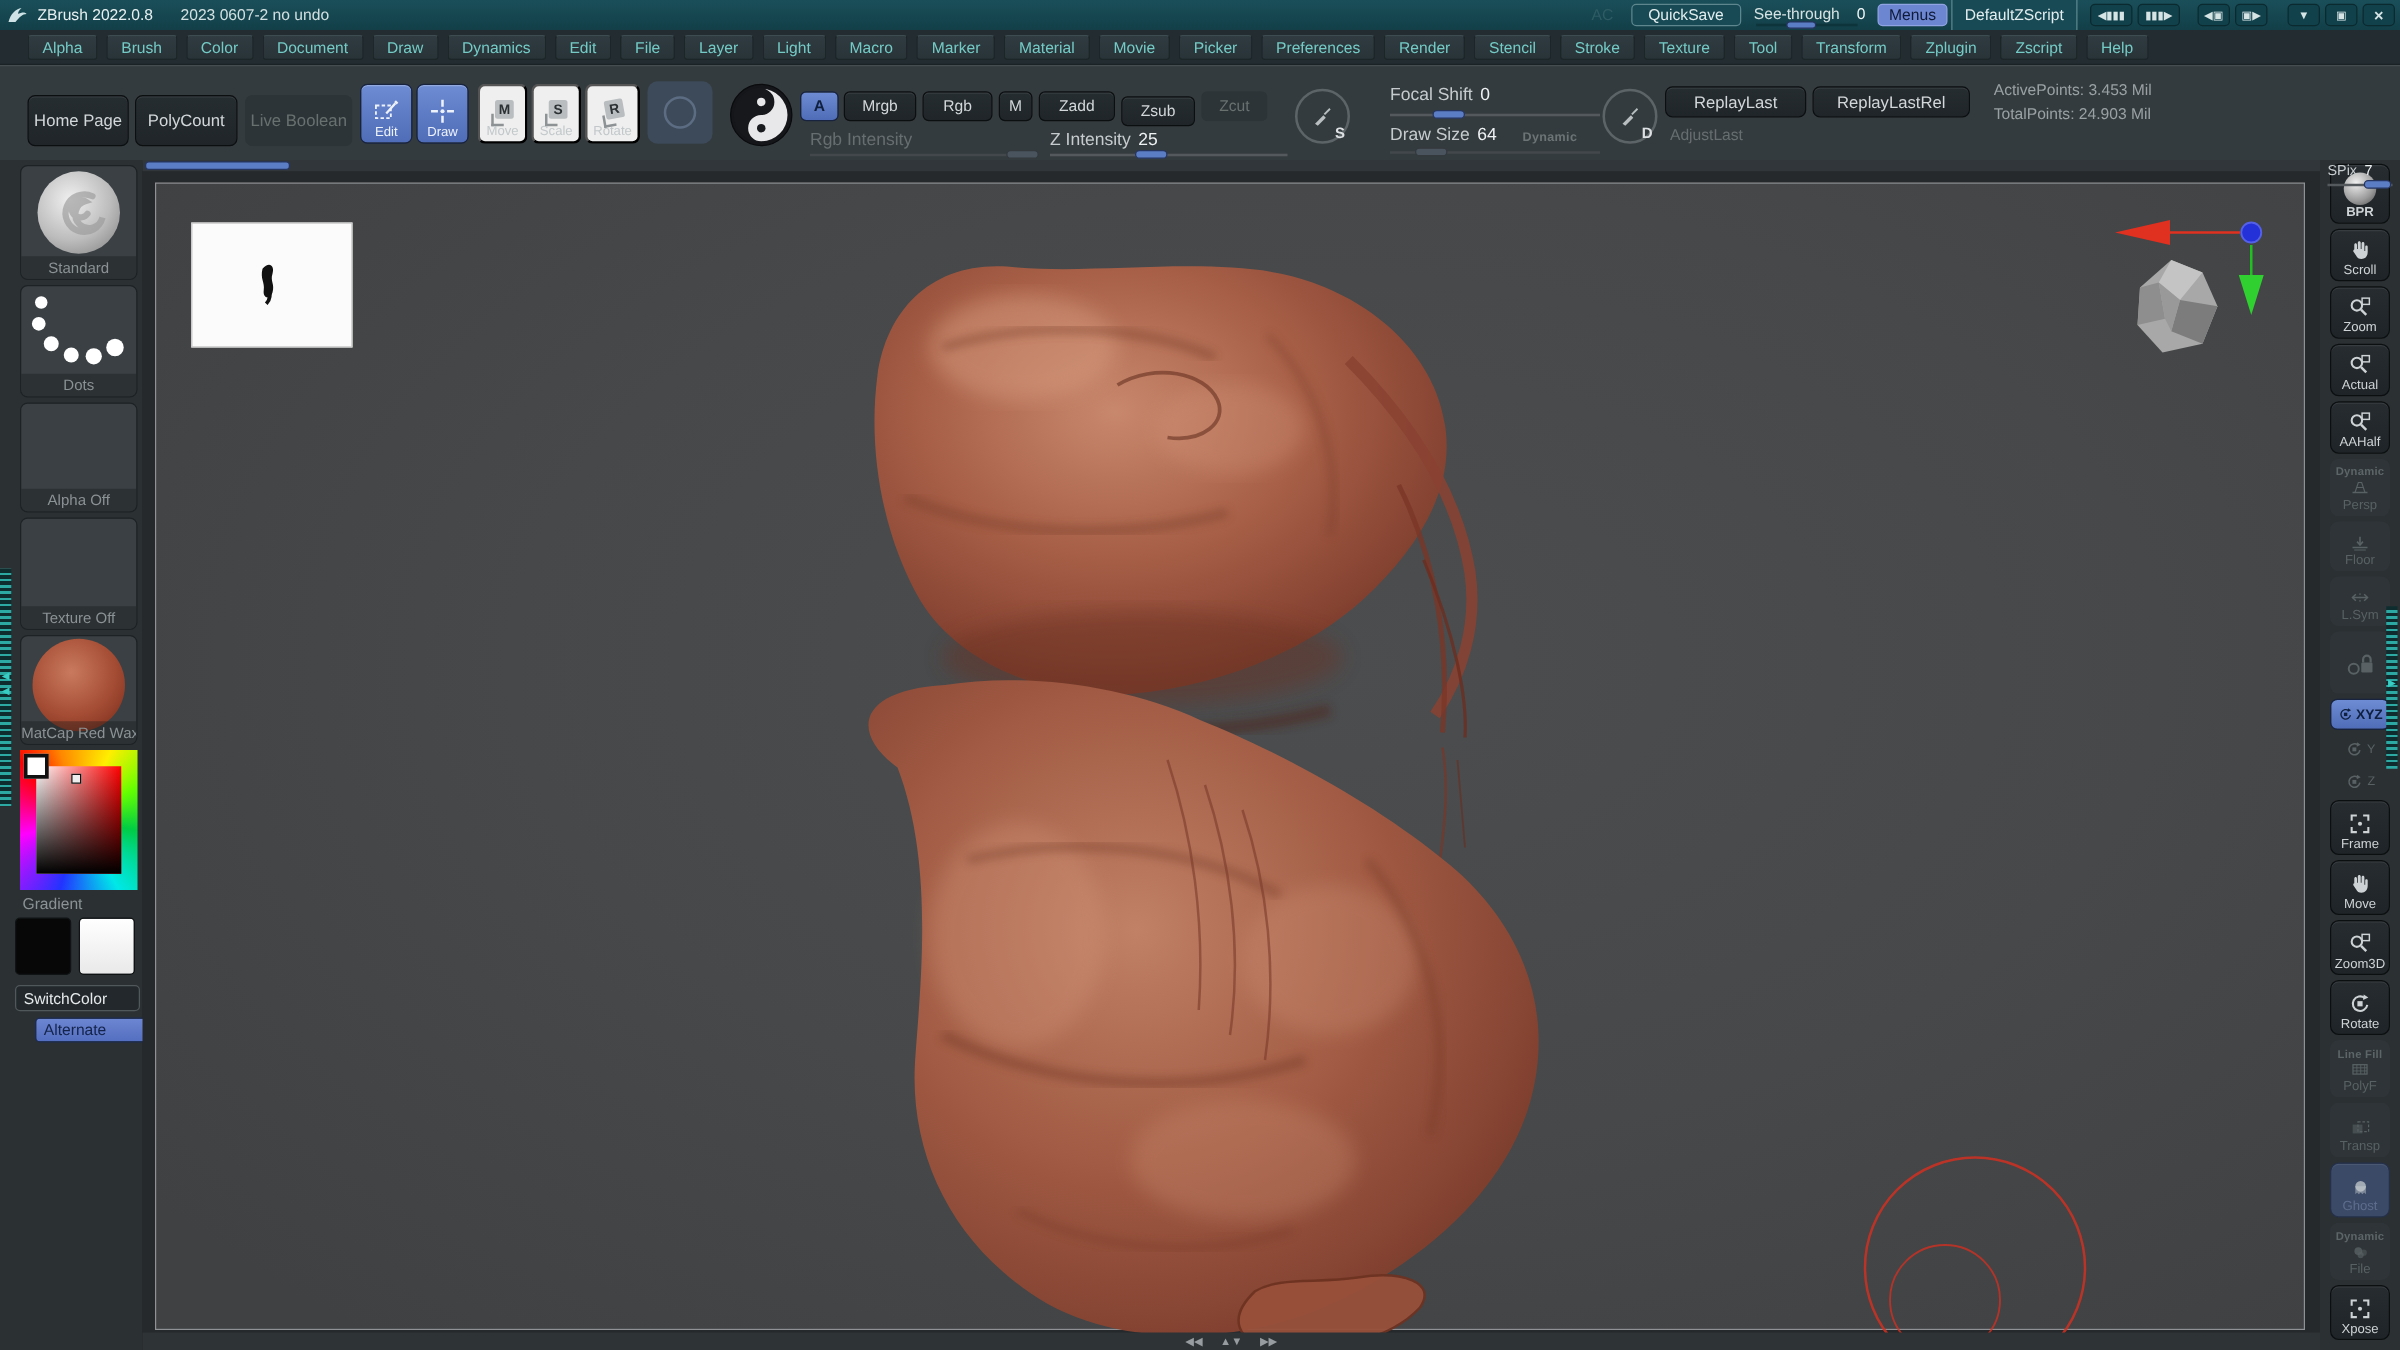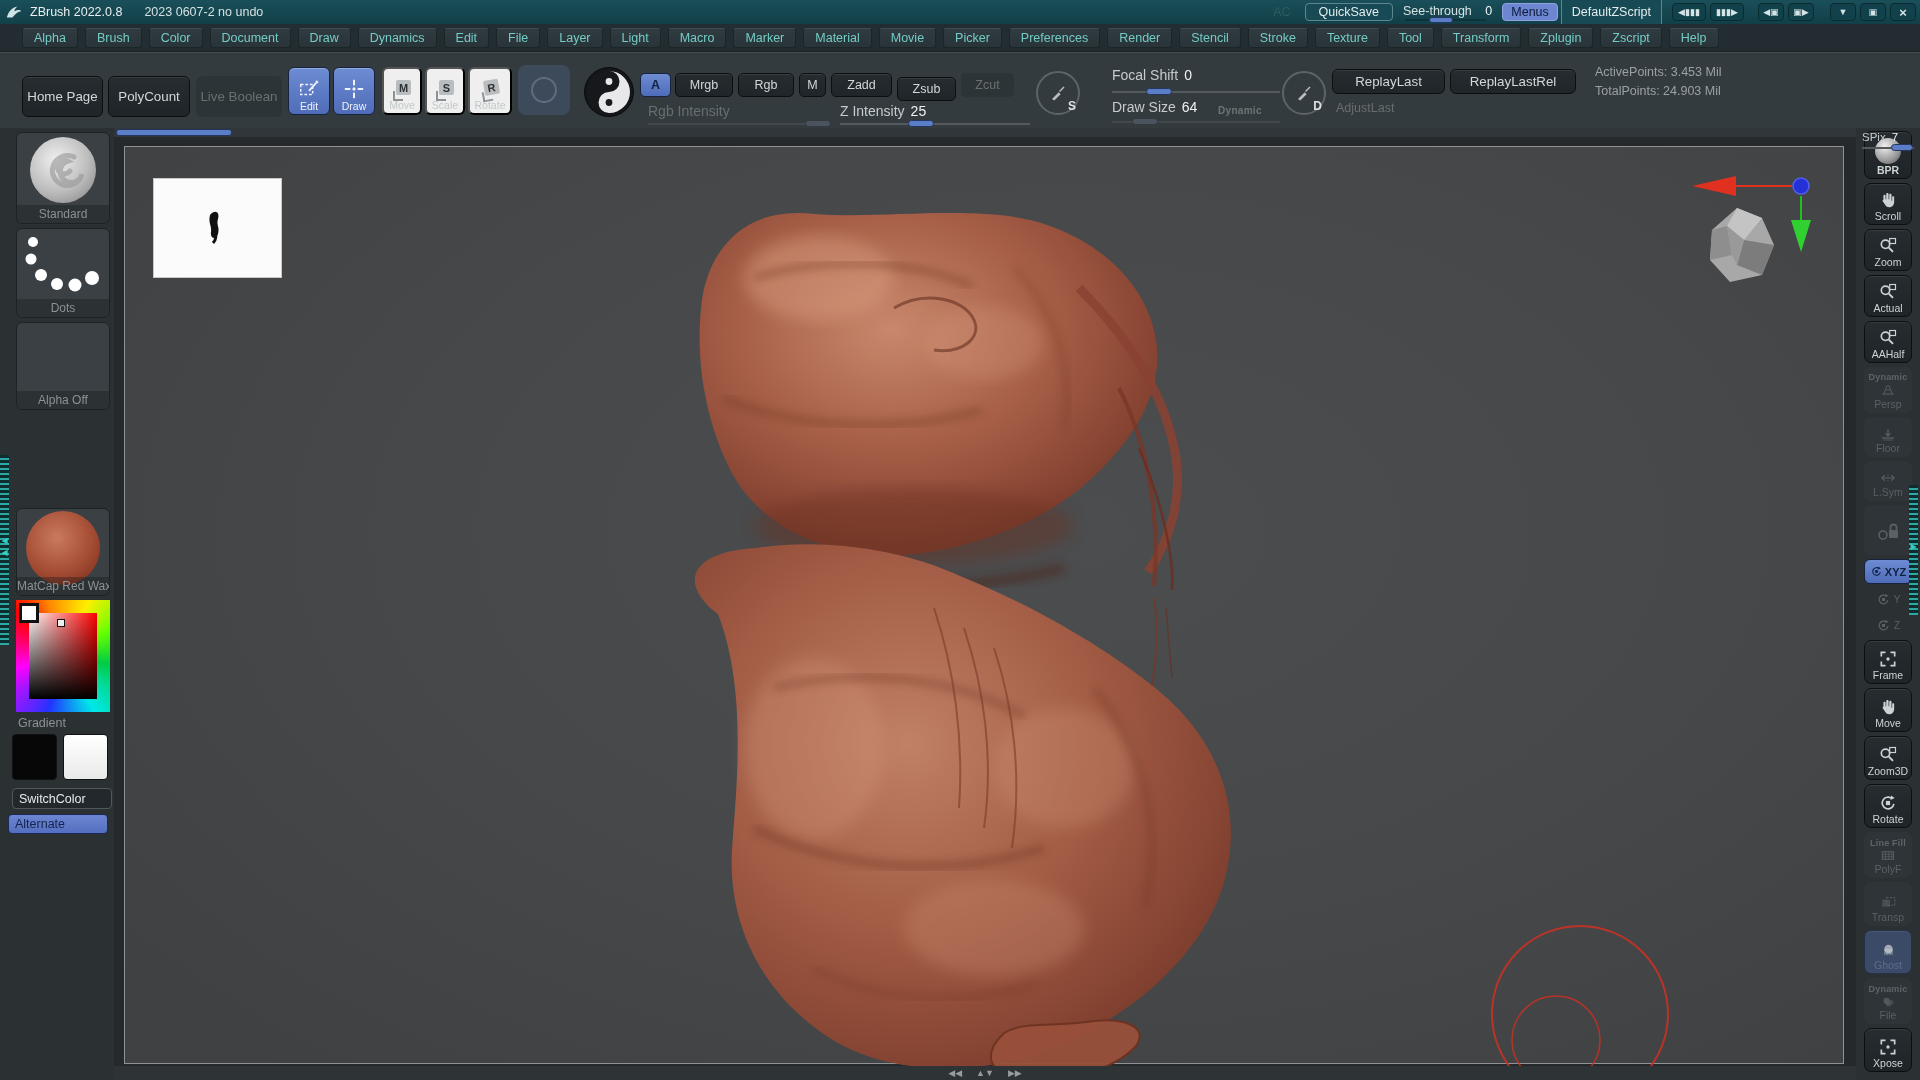--- a/index.html
+++ b/index.html
@@ -88,21 +88,21 @@
   #grad-inner { position:absolute; left:13px; top:13px; right:13px; bottom:13px;
     background:linear-gradient(to bottom, rgba(0,0,0,0) 0%, #000 100%),
                linear-gradient(to right, #ffffff 0%, #ff0000 100%); }
   #grad-swatch { position:absolute; left:3px; top:3px; width:20px; height:20px; background:#fff; border:3px solid #111; }
   #grad-cursor { position:absolute; left:28px; top:6px; width:8px; height:8px; background:#eee; border:1px solid #111; }
   #lbl-gradient { position:absolute; left:18px; top:588px; color:#8b9295; font-size:12.5px; }
   .swatch { position:absolute; top:606px; width:45px; height:46px; border-radius:4px; border:1px solid #101314; }
   #switchcolor { position:absolute; left:12px; top:660px; width:100px; height:21px; border-radius:4px;
     background:#22282b; border:1px solid #51585b; color:#e6eaeb; font-size:12.5px;
     display:flex; align-items:center; padding-left:6px; }
-  #alternate { position:absolute; left:8px; top:686px; width:100px; height:20px; border-radius:4px;
+  #alternate { position:absolute; left:28px; top:686px; width:100px; height:20px; border-radius:4px;
     background:linear-gradient(#6d86d2,#546fc0); border:1px solid #1b2b55; color:#13234a; font-size:12.5px;
     display:flex; align-items:center; padding-left:6px; }
 
   
   #canvas-region { position:absolute; left:114px; top:128px; width:1742px; height:952px; background:#26292b; }
   #canvas-top-track { position:absolute; left:0; top:0; width:100%; height:9px; background:#31363a; }
   #canvas-top-thumb { position:absolute; left:2px; top:1px; width:116px; height:7px; border-radius:3px;
     background:#5b7dc6; border:1px solid #26355f; }
   #document { position:absolute; left:10px; top:18px; width:1720px; height:918px;
     border:1px solid #8f9194;
@@ -407,20 +407,23 @@
       <circle cx="24" cy="46" r="6" fill="#fff"></circle>
         <circle cx="40" cy="55" r="6" fill="#fff"></circle>
       <circle cx="58" cy="56" r="6.5" fill="#fff"></circle>
         <circle cx="75" cy="49" r="7" fill="#fff"></circle>
     </svg>
     <div class="tlabel">Dots</div>
   </div>
   <div class="tile" style="top:194px;height:88px">
     <div class="tlabel">Alpha Off</div>
   </div>
+  <div class="tile" style="top:286px;height:90px">
+    <div class="tlabel">Texture Off</div>
+  </div>
   <div class="tile" style="top:380px;height:88px">
     <div class="sphere abs" style="left:9px;top:2px;width:74px;height:74px;background:radial-gradient(circle at 42% 36%, #c97a5e, #a44c34 55%, #7c2e1c 92%)"></div>
     <div class="tlabel">MatCap Red Wax</div>
   </div>
 
   <div id="grad-picker">
     <div id="grad-inner">
       <div id="grad-cursor"></div>
     </div>
     <div id="grad-swatch"></div>

